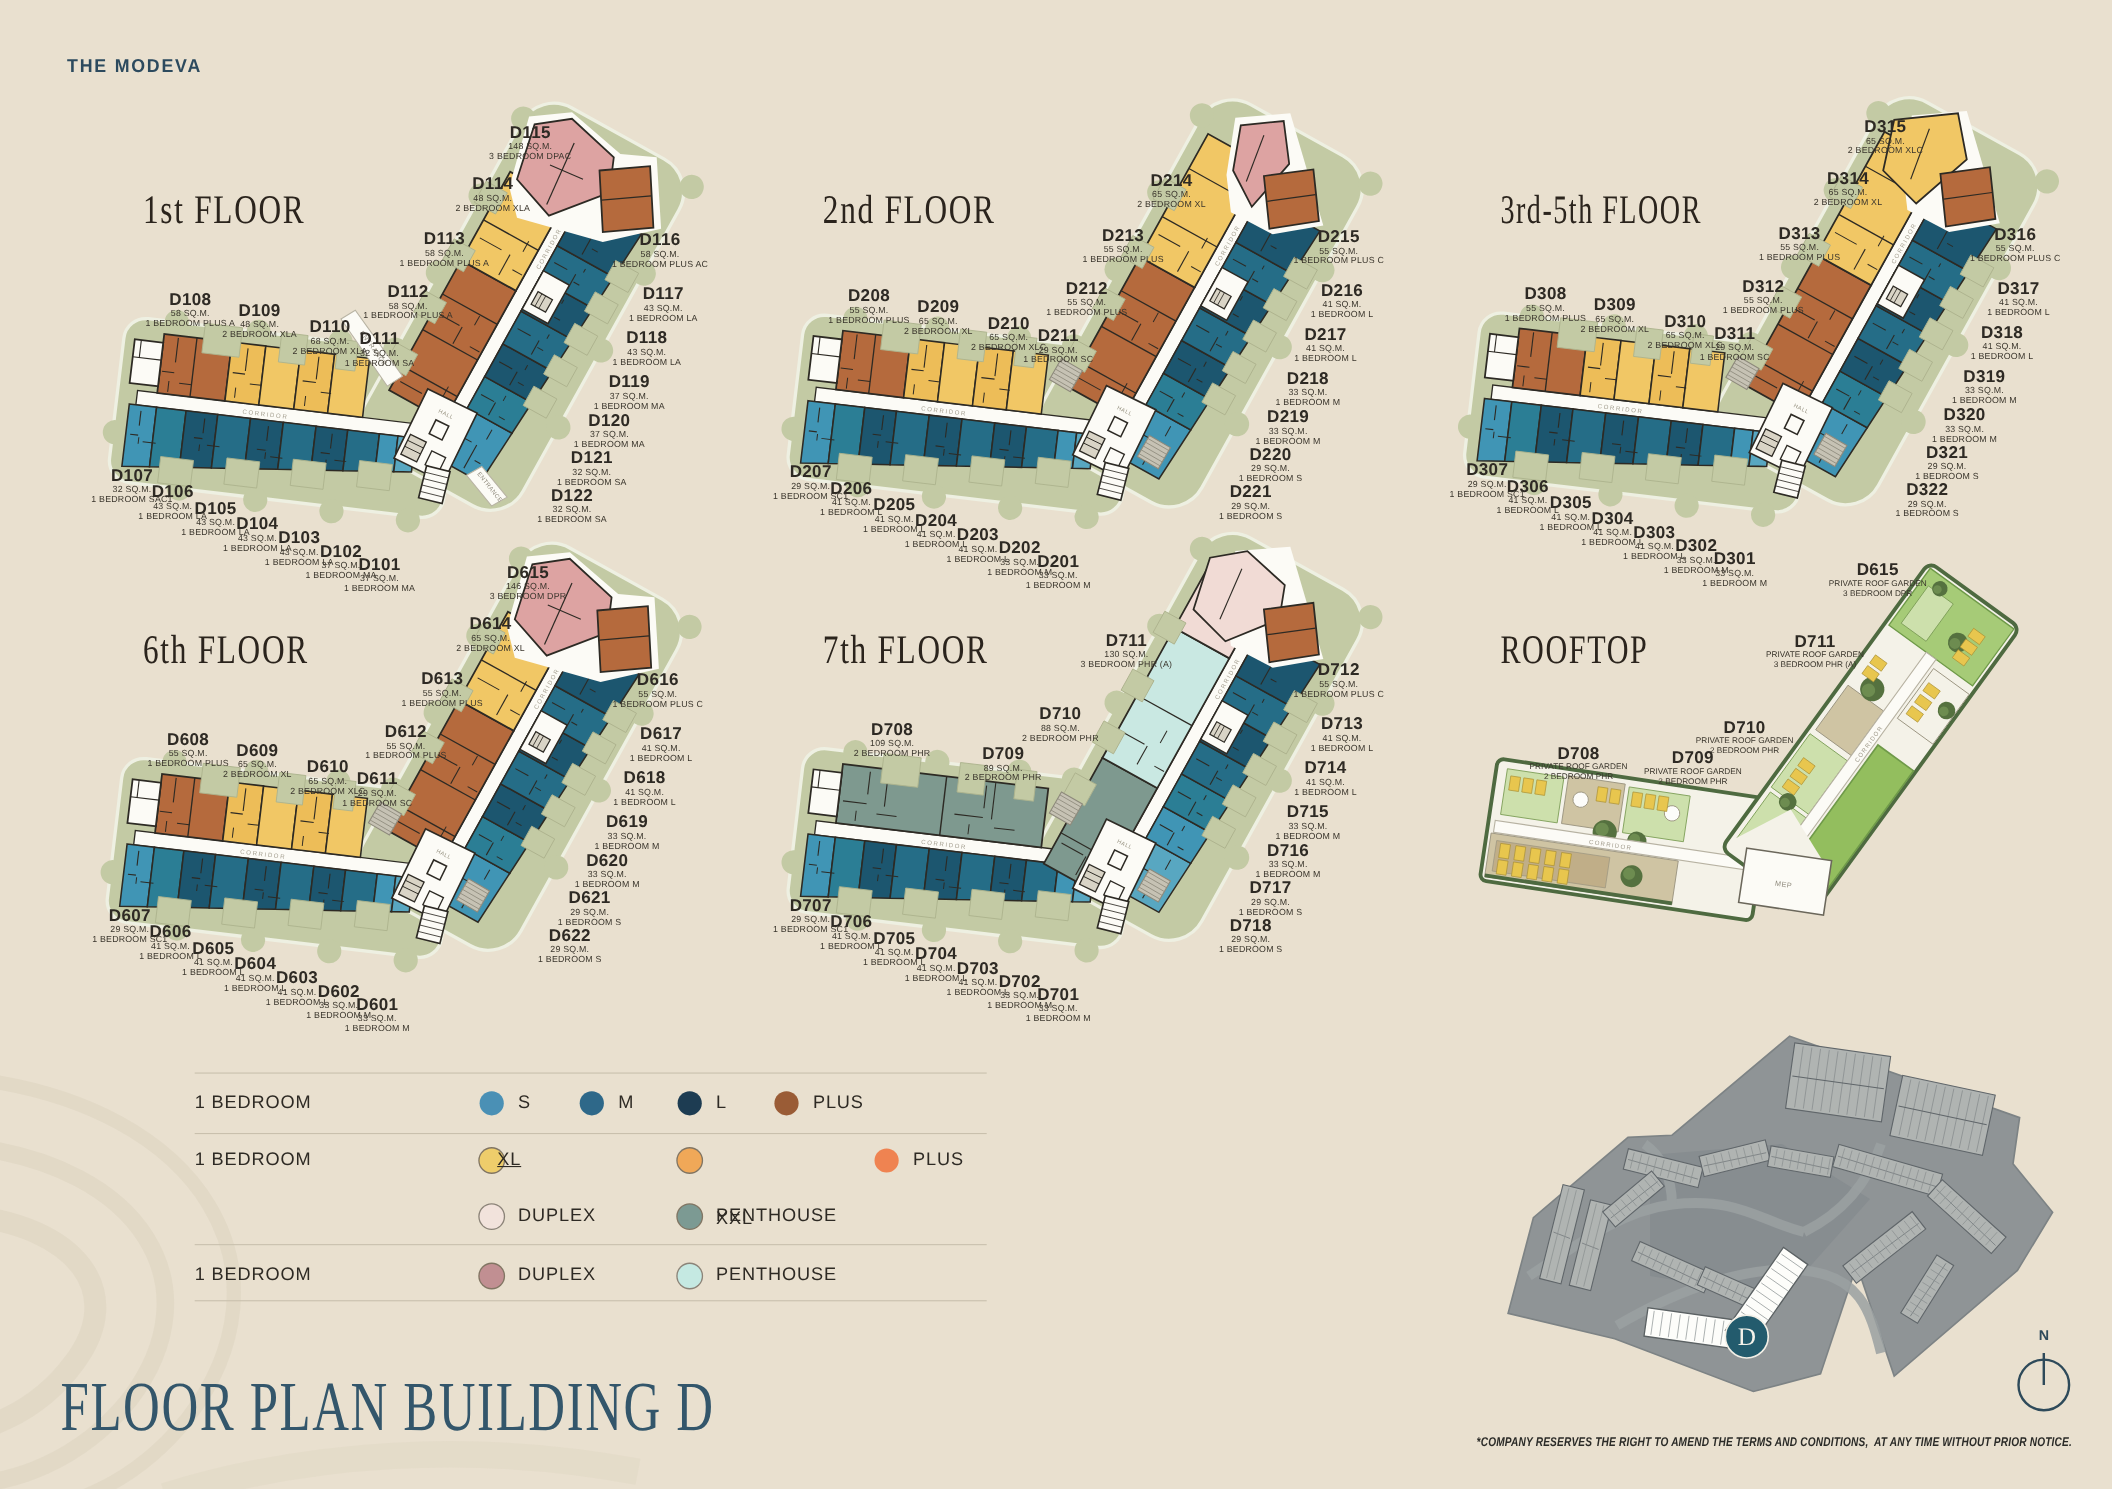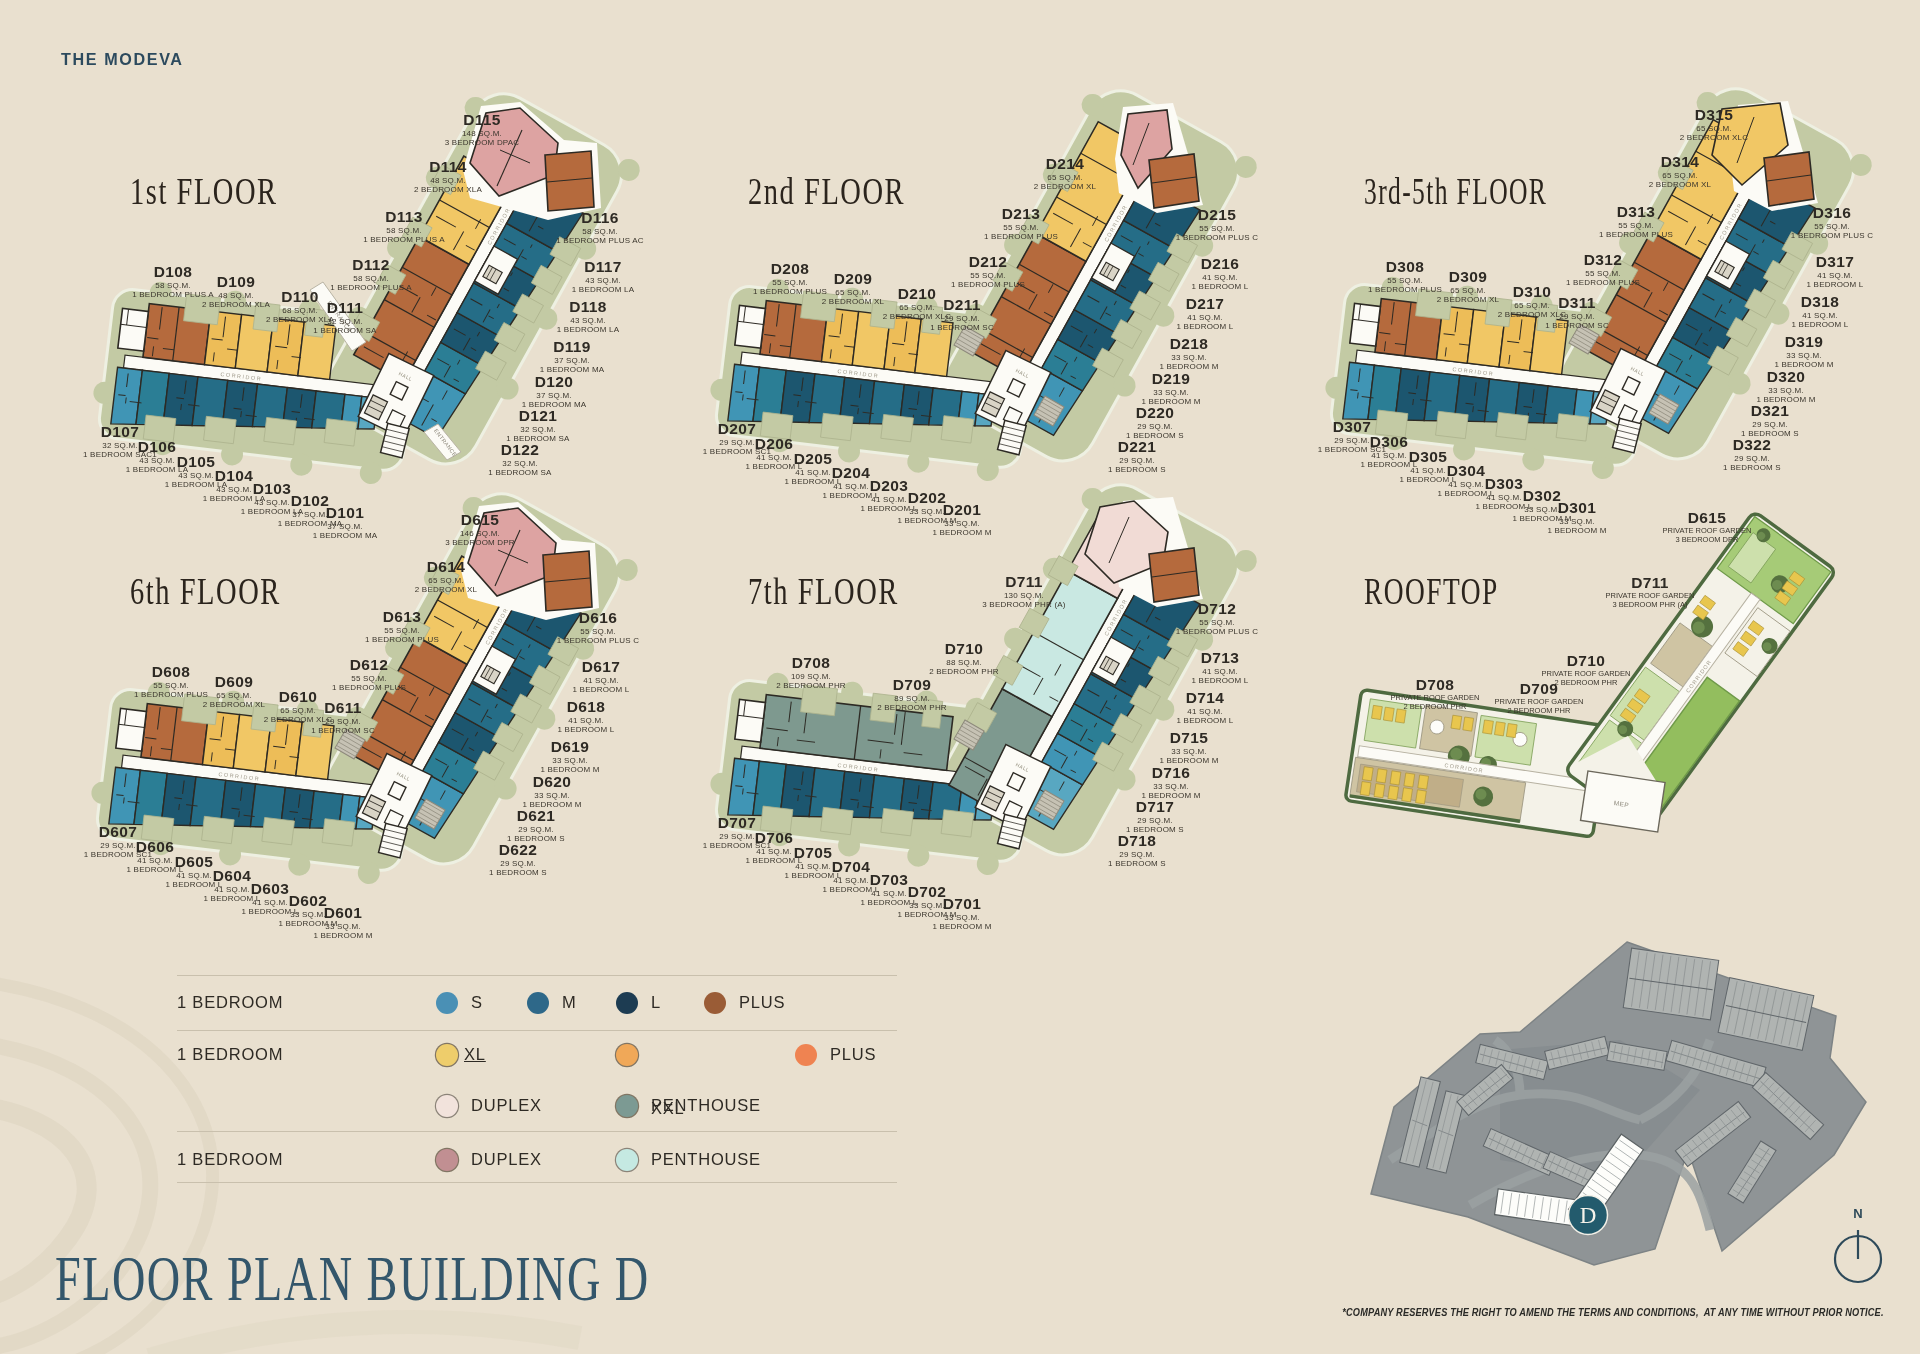--- a/index.html
+++ b/index.html
@@ -1567,21 +1567,21 @@
 <div style="position:absolute;left:436px;top:992px;width:22px;height:22px;border-radius:50%;background:#4a90b5;"></div>
 <div class="lg" style="left:471px;top:993px;">S</div>
 <div style="position:absolute;left:527px;top:992px;width:22px;height:22px;border-radius:50%;background:#2e6889;"></div>
 <div class="lg" style="left:562px;top:993px;">M</div>
 <div style="position:absolute;left:616px;top:992px;width:22px;height:22px;border-radius:50%;background:#1d3c52;"></div>
 <div class="lg" style="left:651px;top:993px;">L</div>
 <div style="position:absolute;left:704px;top:992px;width:22px;height:22px;border-radius:50%;background:#9a5c36;"></div>
 <div class="lg" style="left:739px;top:993px;">PLUS</div>
 <div class="lg" style="left:177px;top:1045px;">1 BEDROOM</div>
 <div style="position:absolute;left:436px;top:1044px;width:22px;height:22px;border-radius:50%;background:#eecd6b;box-shadow:0 0 0 1.2px rgba(74,60,42,0.65);"></div>
-<div class="lg" style="left:464px;top:1045px;text-decoration:underline;">XL</div>
+<div class="lg" style="left:452px;top:1045px;text-decoration:underline;">XL</div>
 <div style="position:absolute;left:616px;top:1044px;width:22px;height:22px;border-radius:50%;background:#f0a858;box-shadow:0 0 0 1.2px rgba(74,60,42,0.65);"></div>
 <div class="lg" style="left:651px;top:1099px;">XXL</div>
 <div style="position:absolute;left:795px;top:1044px;width:22px;height:22px;border-radius:50%;background:#ef8351;"></div>
 <div class="lg" style="left:830px;top:1045px;">PLUS</div>
 <div style="position:absolute;left:436px;top:1095px;width:22px;height:22px;border-radius:50%;background:#f2e3dc;box-shadow:0 0 0 1.2px #8b8378;"></div>
 <div class="lg" style="left:471px;top:1096px;">DUPLEX</div>
 <div style="position:absolute;left:616px;top:1095px;width:22px;height:22px;border-radius:50%;background:#7c9a93;box-shadow:0 0 0 1.2px rgba(74,60,42,0.65);"></div>
 <div class="lg" style="left:651px;top:1096px;">PENTHOUSE</div>
 <div class="lg" style="left:177px;top:1150px;">1 BEDROOM</div>
 <div style="position:absolute;left:436px;top:1149px;width:22px;height:22px;border-radius:50%;background:#c18f92;box-shadow:0 0 0 1.2px rgba(74,60,42,0.65);"></div>

